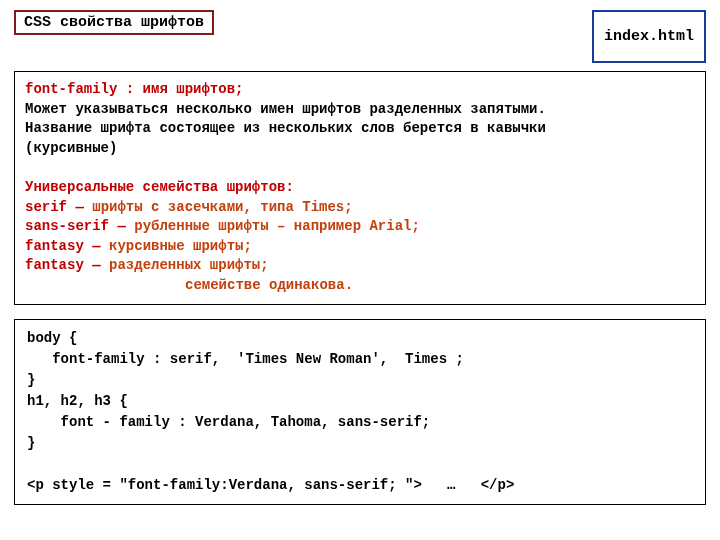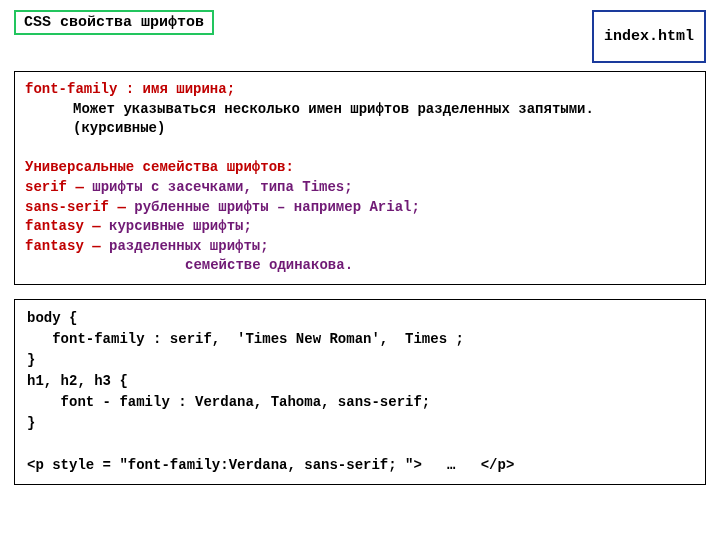--- a/index.html
+++ b/index.html
@@ -12,21 +12,21 @@
     background: #fff;
     color: #000;
   }
   .header-row {
     display: flex;
     justify-content: space-between;
     align-items: flex-start;
     margin-bottom: 8px;
   }
   .title-box {
-    border: 2px solid #22c55e;
+    border: 2px solid #7f1d1d;
     padding: 2px 8px;
     font-weight: bold;
     font-size: 15px;
   }
   .file-box {
     border: 2px solid #1a3a9c;
     padding: 16px 10px;
     font-weight: bold;
     font-size: 15px;
   }
@@ -38,35 +38,36 @@
     font-weight: bold;
   }
   .code-box {
     border: 1px solid #000;
     padding: 8px 12px;
     font-weight: bold;
     line-height: 1.5;
     white-space: pre;
   }
   .red { color: #c00000; }
-  .blue { color: #701a75; }
-  .black { color: #000; margin-left: 48px; }
+  .blue { color: #c2410c; }
+  .black { color: #000; }
   .indent { display:inline-block; padding-left: 160px;}
 </style>
 </head>
 <body>
 
 <div class="header-row">
   <div class="title-box">CSS свойства шрифтов</div>
   <div class="file-box">index.html</div>
 </div>
 
 <div class="content-box">
-  <div><span class="red">font-family : имя ширина;</span></div>
+  <div><span class="red">font-family : имя шрифтов;</span></div>
   <div class="black">Может указываться  несколько имен шрифтов разделенных запятыми.</div>
+  <div class="black">Название шрифта состоящее из нескольких слов берется в кавычки</div>
   <div class="black">(курсивные)</div>
   <br>
   <div class="red">Универсальные семейства шрифтов:</div>
   <div><span class="red">serif</span><span class="red"> — </span><span class="blue">шрифты с засечками, типа Times;</span></div>
   <div><span class="red">sans-serif</span><span class="red"> — </span><span class="blue">рубленные шрифты – например Arial;</span></div>
   <div><span class="red">fantasy</span><span class="red"> — </span><span class="blue">курсивные шрифты;</span></div>
   <div><span class="red">fantasy</span><span class="red"> — </span><span class="blue">разделенных шрифты;</span></div>
   <div><span class="indent blue">семействе одинакова.</span></div>
 </div>
 

